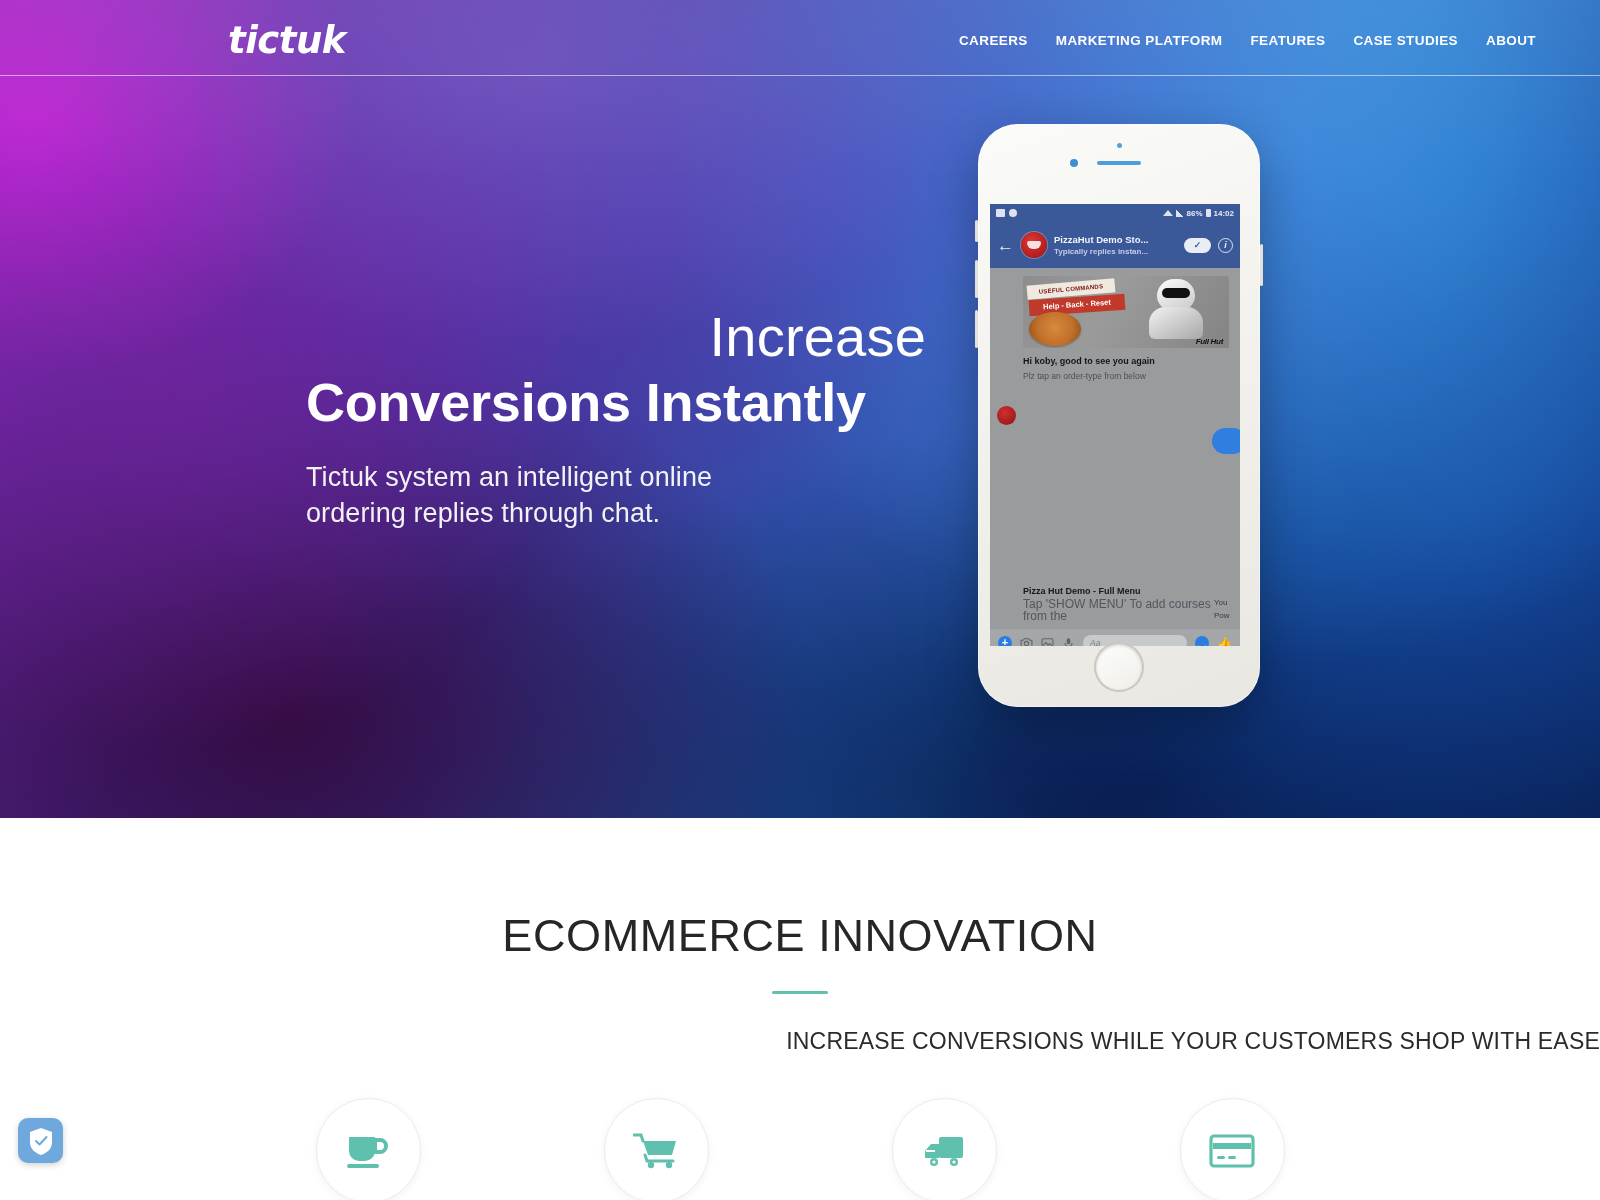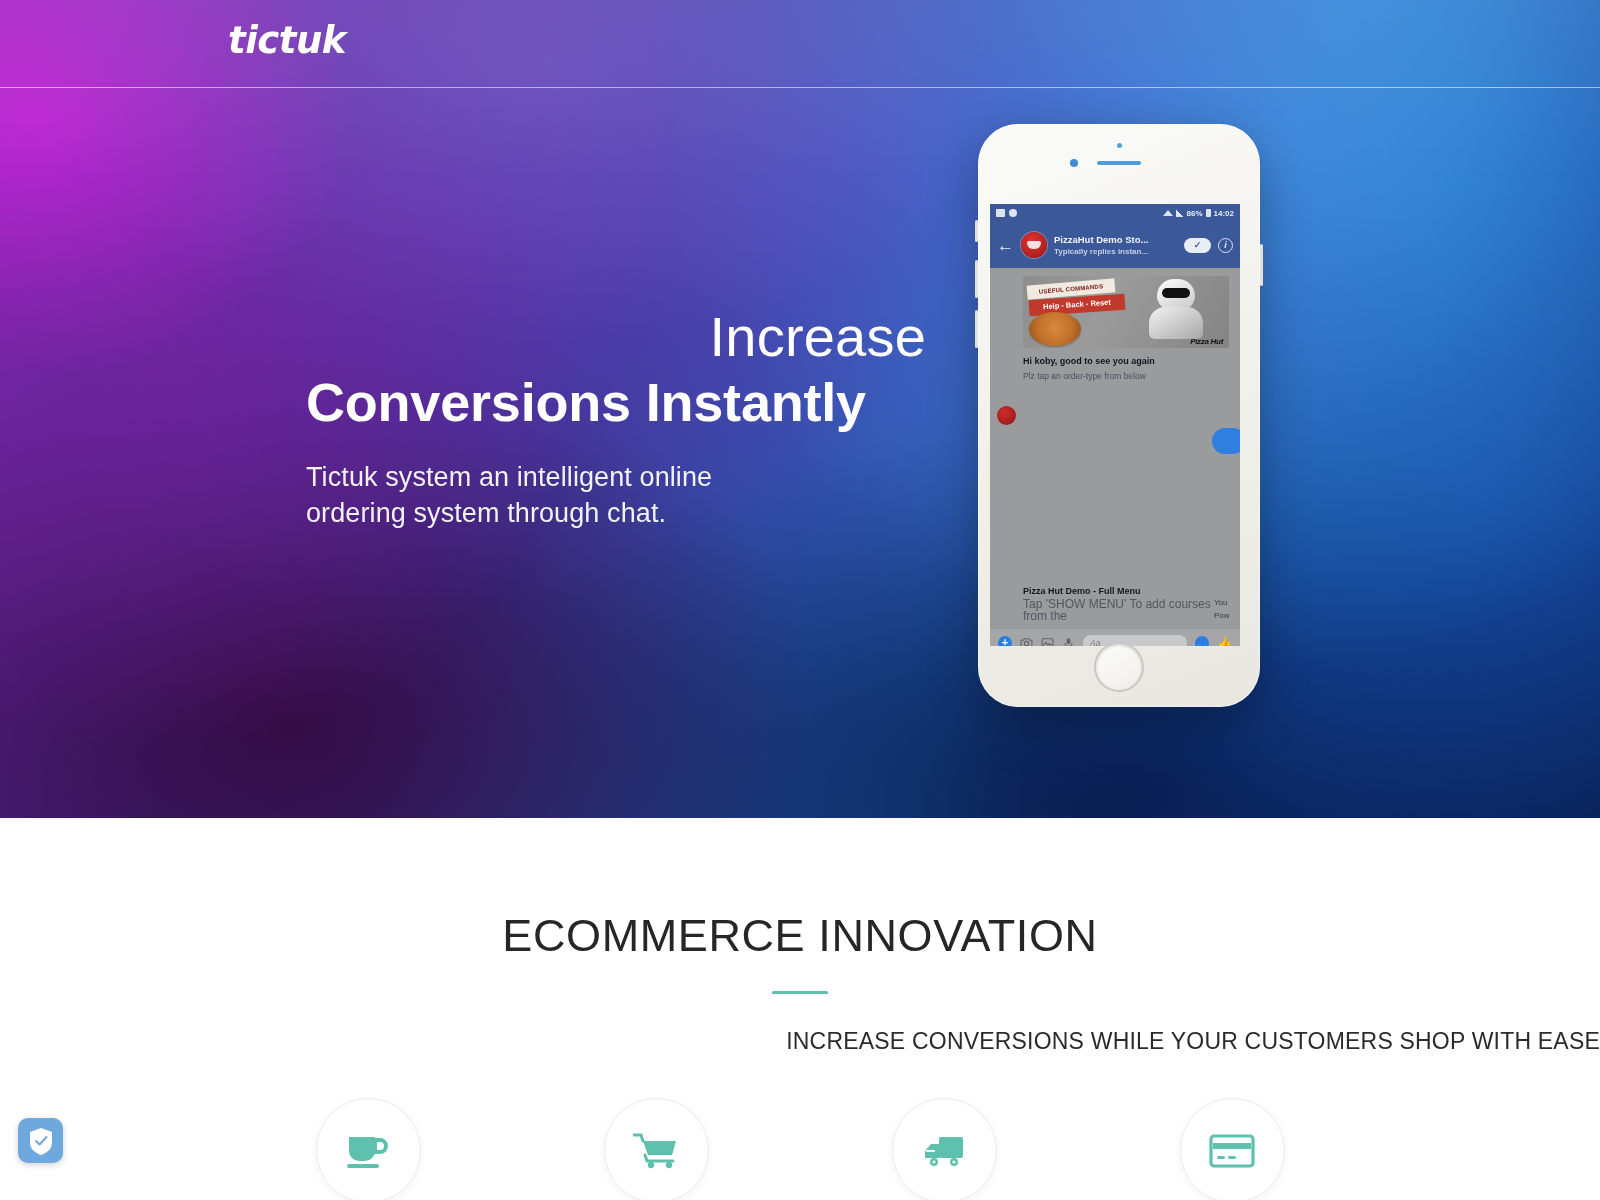--- a/index.html
+++ b/index.html
@@ -42,21 +42,21 @@
   }
   .hero-bg-overlay {
     position:absolute; inset:0;
     background:
       radial-gradient(ellipse 700px 400px at 33% 8%, rgba(150,120,215,0.35) 0%, rgba(150,120,215,0) 70%),
       linear-gradient(to bottom, rgba(255,255,255,0.07) 0%, rgba(255,255,255,0) 22%, rgba(0,0,0,0.18) 100%);
   }
 
   
   .header {
-    position:absolute; left:0; top:0; width:1600px; height:88px;
+    position:absolute; left:0; top:0; width:1600px; height:76px;
     z-index:20;
     display:flex; align-items:center;
     border-bottom:1px solid rgba(255,255,255,0.55);
   }
   .logo {
     position:absolute; left:228px; top:20px;
     color:#ffffff;
     font-size:37px;
     font-weight:bold;
     font-style:italic;
@@ -344,28 +344,35 @@
 <body>
 
 <div class="page">
 
   <div class="hero-wrap">
     <div class="hero-bg"></div>
     <div class="hero-bg-overlay"></div>
 
     <div class="header">
       <div class="logo">tictuk</div>
+      <div class="nav">
+        <a class="nav-item">CAREERS</a>
+        <a class="nav-item">MARKETING PLATFORM</a>
+        <a class="nav-item">FEATURES</a>
+        <a class="nav-item">CASE STUDIES</a>
+        <a class="nav-item">ABOUT</a>
+      </div>
     </div>
 
     <div class="hero-text">
       <div class="hero-line1">Increase</div>
       <div class="hero-line2">Conversions Instantly</div>
       <div class="hero-sub">
         <div>Tictuk system an intelligent online</div>
-        <div>ordering system through chat.</div>
+        <div>ordering replies through chat.</div>
       </div>
     </div>
 
     <div class="phone">
       <div class="phone-btn-left b1"></div>
       <div class="phone-btn-left b2"></div>
       <div class="phone-btn-left b3"></div>
       <div class="phone-btn-right"></div>
       <div class="phone-sensor"></div>
       <div class="phone-cam"></div>
@@ -403,21 +410,21 @@
           <div class="card-img">
             <div class="cmd-banner">USEFUL COMMANDS</div>
             <div class="cmd-banner2">Help - Back - Reset</div>
             <div class="pizza"></div>
             <div class="robot">
               <div class="robot-head">
                 <div class="robot-visor"></div>
               </div>
               <div class="robot-body"></div>
             </div>
-            <div class="ph-logo">Pizza Hut</div>
+            <div class="ph-logo">Full Hut</div>
           </div>
 
           <div class="chat-line1">Hi koby, good to see you again</div>
           <div class="chat-line2">Plz tap an order-type from below</div>
 
           <div class="chat-avatar-sm"></div>
           <div class="blue-blob"></div>
 
           <div class="chat-card2">
             <div class="cc2-title">Pizza Hut Demo - Full Menu</div>

